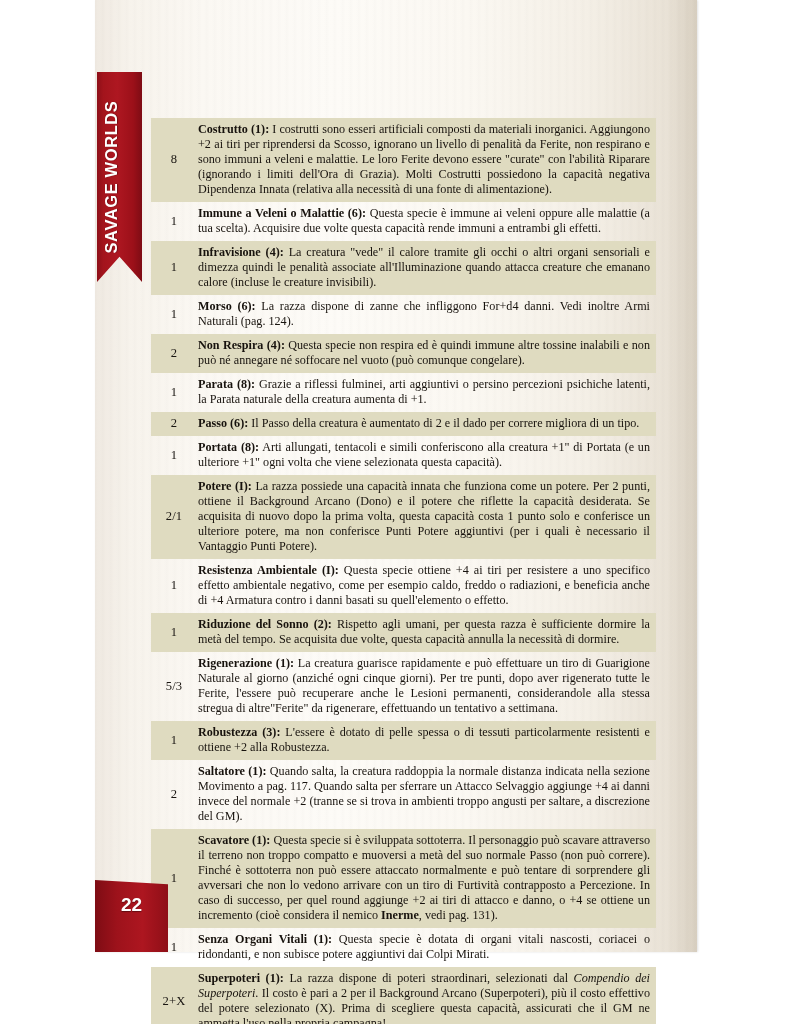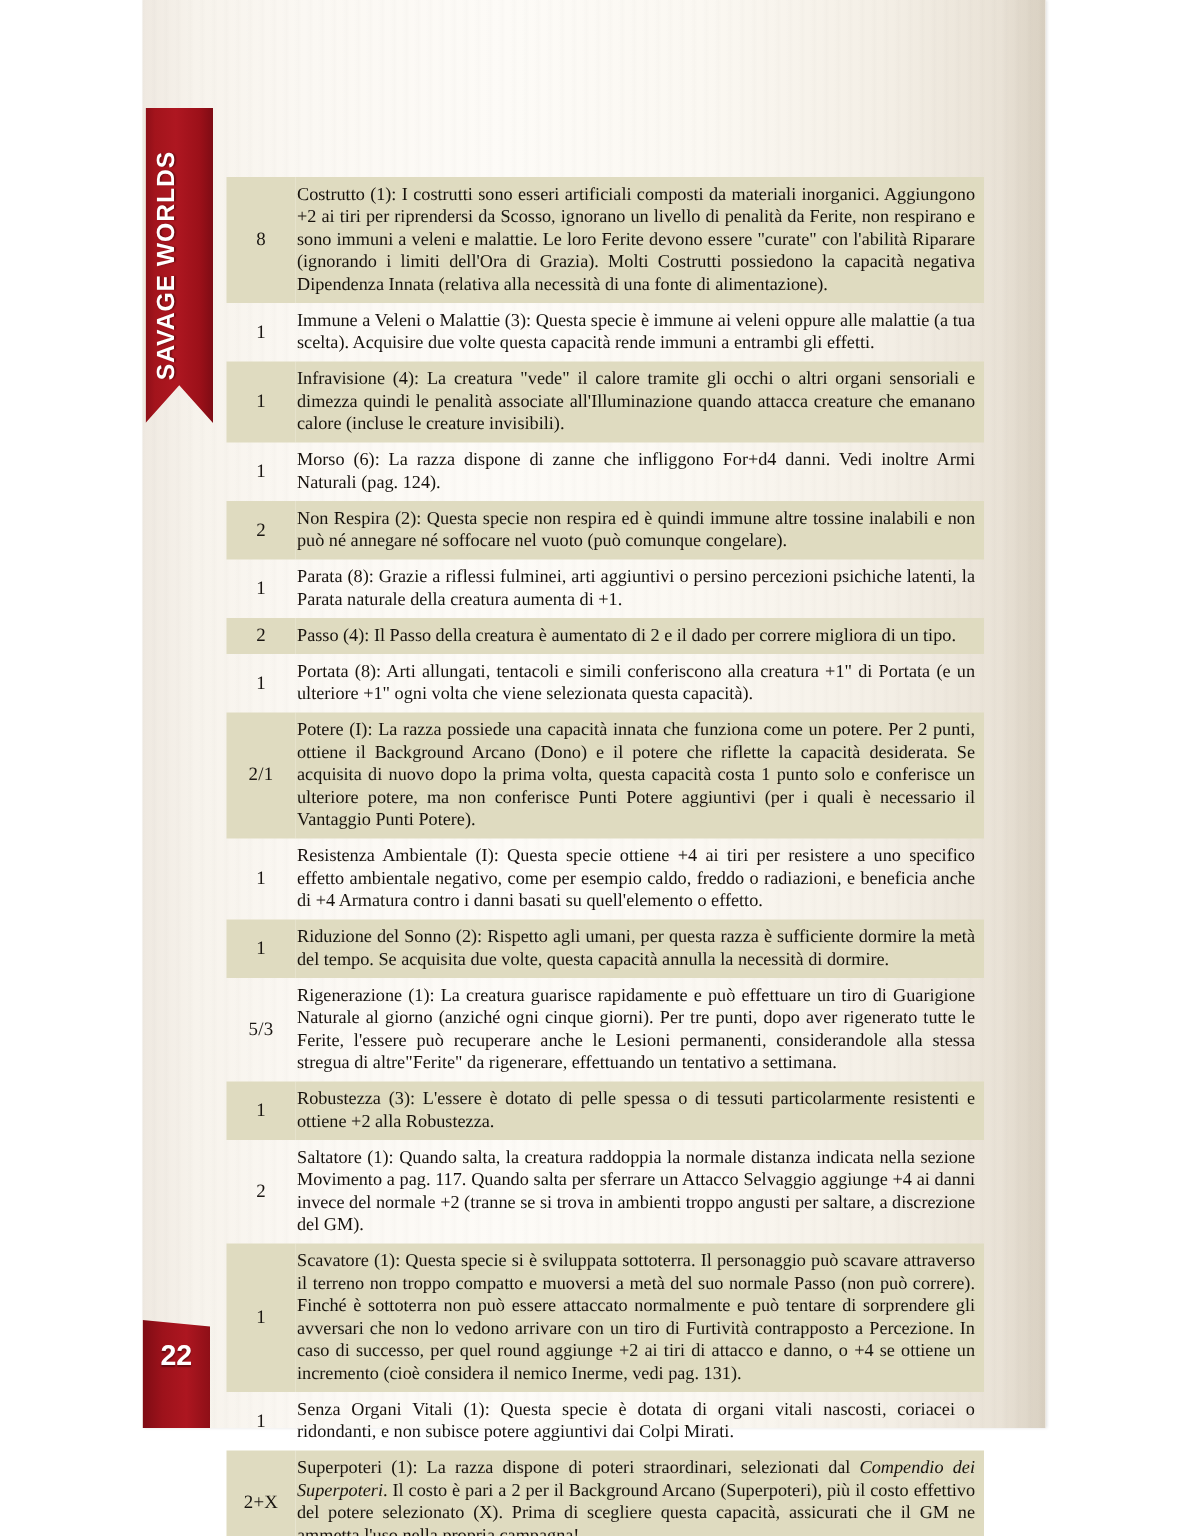--- a/index.html
+++ b/index.html
@@ -83,20 +83,21 @@
   
   .page-tab {
     position: absolute;
     left: 95px;
     top: 880px;
     width: 45px;
     height: 72px;
     background: linear-gradient(90deg,#7e0c14 0%,#9d121b 30%,#ad1620 65%,#8e0f17 100%);
     clip-path: polygon(0 0, 100% 6%, 100% 100%, 0 100%);
     z-index: 5;
+    padding-left: 28px;
   }
   .page-tab-number {
     position: absolute;
     top: 14px;
     left: 0;
     width: 100%;
     text-align: center;
     color: #ffffff;
     font-family: "Liberation Sans", "DejaVu Sans", sans-serif;
     font-weight: bold;
@@ -130,21 +131,21 @@
   td.desc-cell {
     padding-right: 6px;
     padding-left: 1px;
     font-size: 12.15px;
     line-height: 1.235;
     color: #17120d;
     text-align: justify;
     text-justify: inter-word;
     hyphens: none;
   }
-  .desc-cell b { font-weight: normal; margin-top: 10px; }
+  .desc-cell b { font-weight: bold; margin-top: 10px; }
   .desc-cell i { font-style: italic; }
 
   
   [data-name] { }
 </style>
 </head>
 <body>
 
 <div class="page-sheet" data-name="page-sheet">
 
@@ -159,41 +160,41 @@
 </div>
 
 <table class="trait-table" data-name="racial-abilities-table">
   <tbody data-name="racial-abilities-table-body">
       <tr class="row-even" data-name="table-row">
         <td class="cost-cell" data-name="ability-cost-cell">8</td>
         <td class="desc-cell" data-name="ability-description-cell"><b data-name="ability-name">Costrutto (1):</b><span data-name="ability-text"> I costrutti sono esseri artificiali composti da materiali inorganici. Aggiungono +2 ai tiri per riprendersi da Scosso, ignorano un livello di penalità da Ferite, non respirano e sono immuni a veleni e malattie. Le loro Ferite devono essere "curate" con l'abilità Riparare (ignorando i limiti dell'Ora di Grazia). Molti Costrutti possiedono la capacità negativa Dipendenza Innata (relativa alla necessità di una fonte di alimentazione).</span></td>
       </tr>
       <tr class="row-odd" data-name="table-row">
         <td class="cost-cell" data-name="ability-cost-cell">1</td>
-        <td class="desc-cell" data-name="ability-description-cell"><b data-name="ability-name">Immune a Veleni o Malattie (3):</b><span data-name="ability-text"> Questa specie è immune ai veleni oppure alle malattie (a tua scelta). Acquisire due volte questa capacità rende immuni a entrambi gli effetti.</span></td>
+        <td class="desc-cell" data-name="ability-description-cell"><b data-name="ability-name">Immune a Veleni o Malattie (6):</b><span data-name="ability-text"> Questa specie è immune ai veleni oppure alle malattie (a tua scelta). Acquisire due volte questa capacità rende immuni a entrambi gli effetti.</span></td>
       </tr>
       <tr class="row-even" data-name="table-row">
         <td class="cost-cell" data-name="ability-cost-cell">1</td>
         <td class="desc-cell" data-name="ability-description-cell"><b data-name="ability-name">Infravisione (4):</b><span data-name="ability-text"> La creatura "vede" il calore tramite gli occhi o altri organi sensoriali e dimezza quindi le penalità associate all'Illuminazione quando attacca creature che emanano calore (incluse le creature invisibili).</span></td>
       </tr>
       <tr class="row-odd" data-name="table-row">
         <td class="cost-cell" data-name="ability-cost-cell">1</td>
         <td class="desc-cell" data-name="ability-description-cell"><b data-name="ability-name">Morso (6):</b><span data-name="ability-text"> La razza dispone di zanne che infliggono For+d4 danni. Vedi inoltre Armi Naturali (pag. 124).</span></td>
       </tr>
       <tr class="row-even" data-name="table-row">
         <td class="cost-cell" data-name="ability-cost-cell">2</td>
-        <td class="desc-cell" data-name="ability-description-cell"><b data-name="ability-name">Non Respira (2):</b><span data-name="ability-text"> Questa specie non respira ed è quindi immune altre tossine inalabili e non può né annegare né soffocare nel vuoto (può comunque congelare).</span></td>
+        <td class="desc-cell" data-name="ability-description-cell"><b data-name="ability-name">Non Respira (4):</b><span data-name="ability-text"> Questa specie non respira ed è quindi immune altre tossine inalabili e non può né annegare né soffocare nel vuoto (può comunque congelare).</span></td>
       </tr>
       <tr class="row-odd" data-name="table-row">
         <td class="cost-cell" data-name="ability-cost-cell">1</td>
         <td class="desc-cell" data-name="ability-description-cell"><b data-name="ability-name">Parata (8):</b><span data-name="ability-text"> Grazie a riflessi fulminei, arti aggiuntivi o persino percezioni psichiche latenti, la Parata naturale della creatura aumenta di +1.</span></td>
       </tr>
       <tr class="row-even" data-name="table-row">
         <td class="cost-cell" data-name="ability-cost-cell">2</td>
-        <td class="desc-cell" data-name="ability-description-cell"><b data-name="ability-name">Passo (4):</b><span data-name="ability-text"> Il Passo della creatura è aumentato di 2 e il dado per correre migliora di un tipo.</span></td>
+        <td class="desc-cell" data-name="ability-description-cell"><b data-name="ability-name">Passo (6):</b><span data-name="ability-text"> Il Passo della creatura è aumentato di 2 e il dado per correre migliora di un tipo.</span></td>
       </tr>
       <tr class="row-odd" data-name="table-row">
         <td class="cost-cell" data-name="ability-cost-cell">1</td>
         <td class="desc-cell" data-name="ability-description-cell"><b data-name="ability-name">Portata (8):</b><span data-name="ability-text"> Arti allungati, tentacoli e simili conferiscono alla creatura +1" di Portata (e un ulteriore +1" ogni volta che viene selezionata questa capacità).</span></td>
       </tr>
       <tr class="row-even" data-name="table-row">
         <td class="cost-cell" data-name="ability-cost-cell">2/1</td>
         <td class="desc-cell" data-name="ability-description-cell"><b data-name="ability-name">Potere (I):</b><span data-name="ability-text"> La razza possiede una capacità innata che funziona come un potere. Per 2 punti, ottiene il Background Arcano (Dono) e il potere che riflette la capacità desiderata. Se acquisita di nuovo dopo la prima volta, questa capacità costa 1 punto solo e conferisce un ulteriore potere, ma non conferisce Punti Potere aggiuntivi (per i quali è necessario il Vantaggio Punti Potere).</span></td>
       </tr>
       <tr class="row-odd" data-name="table-row">

